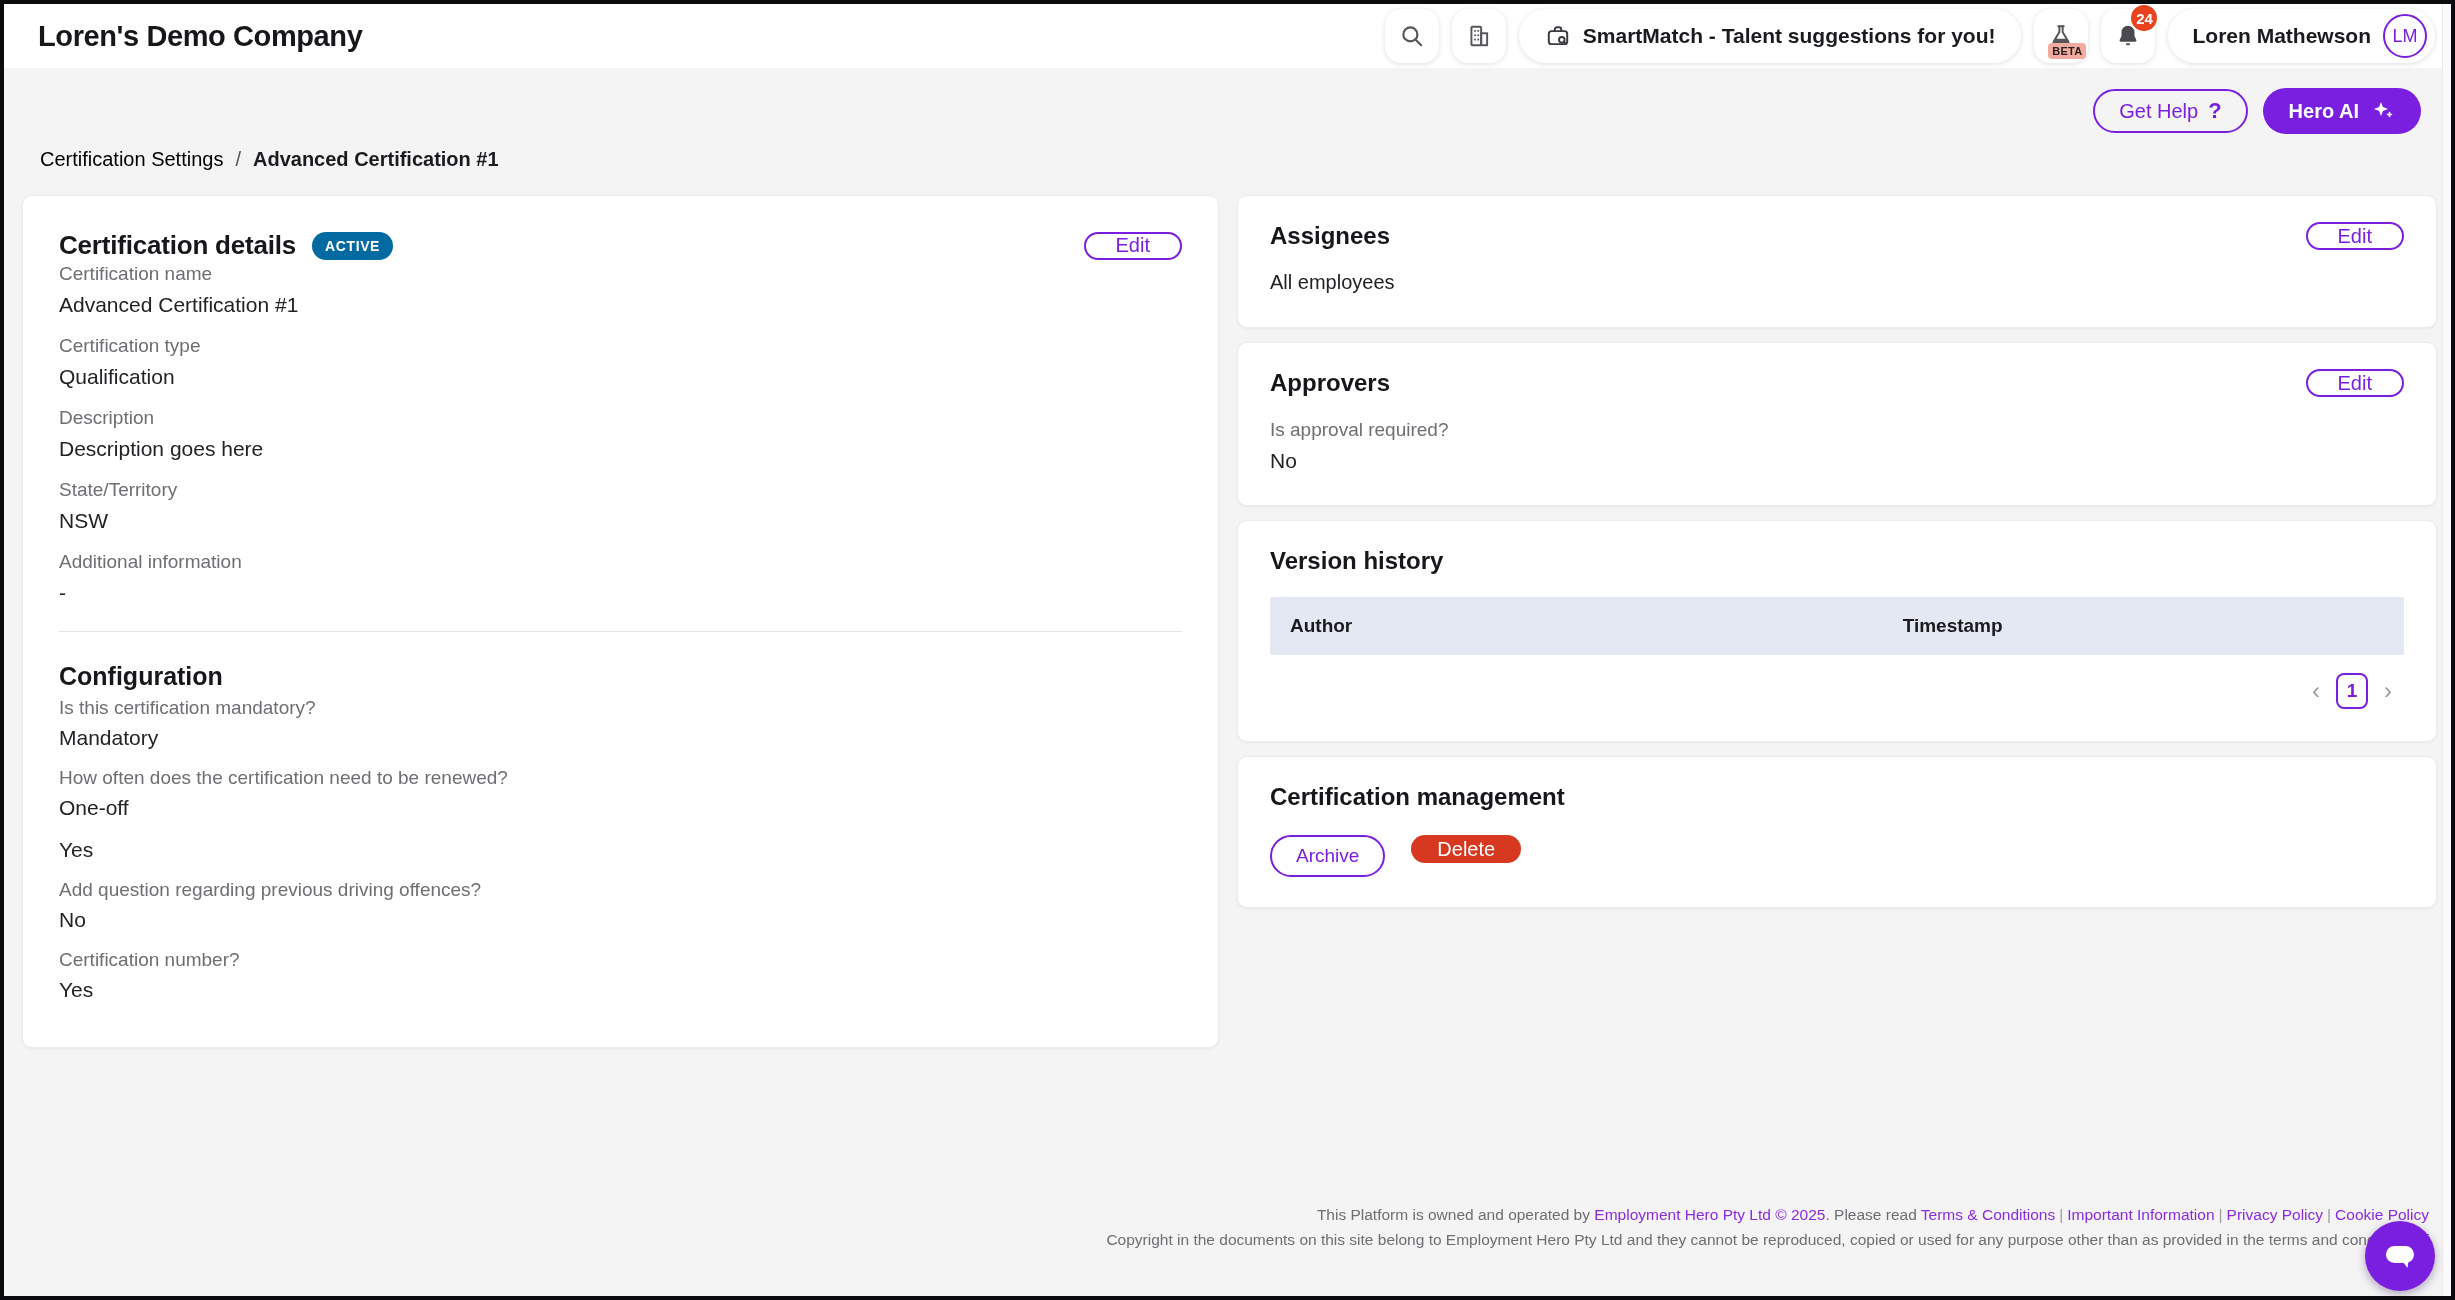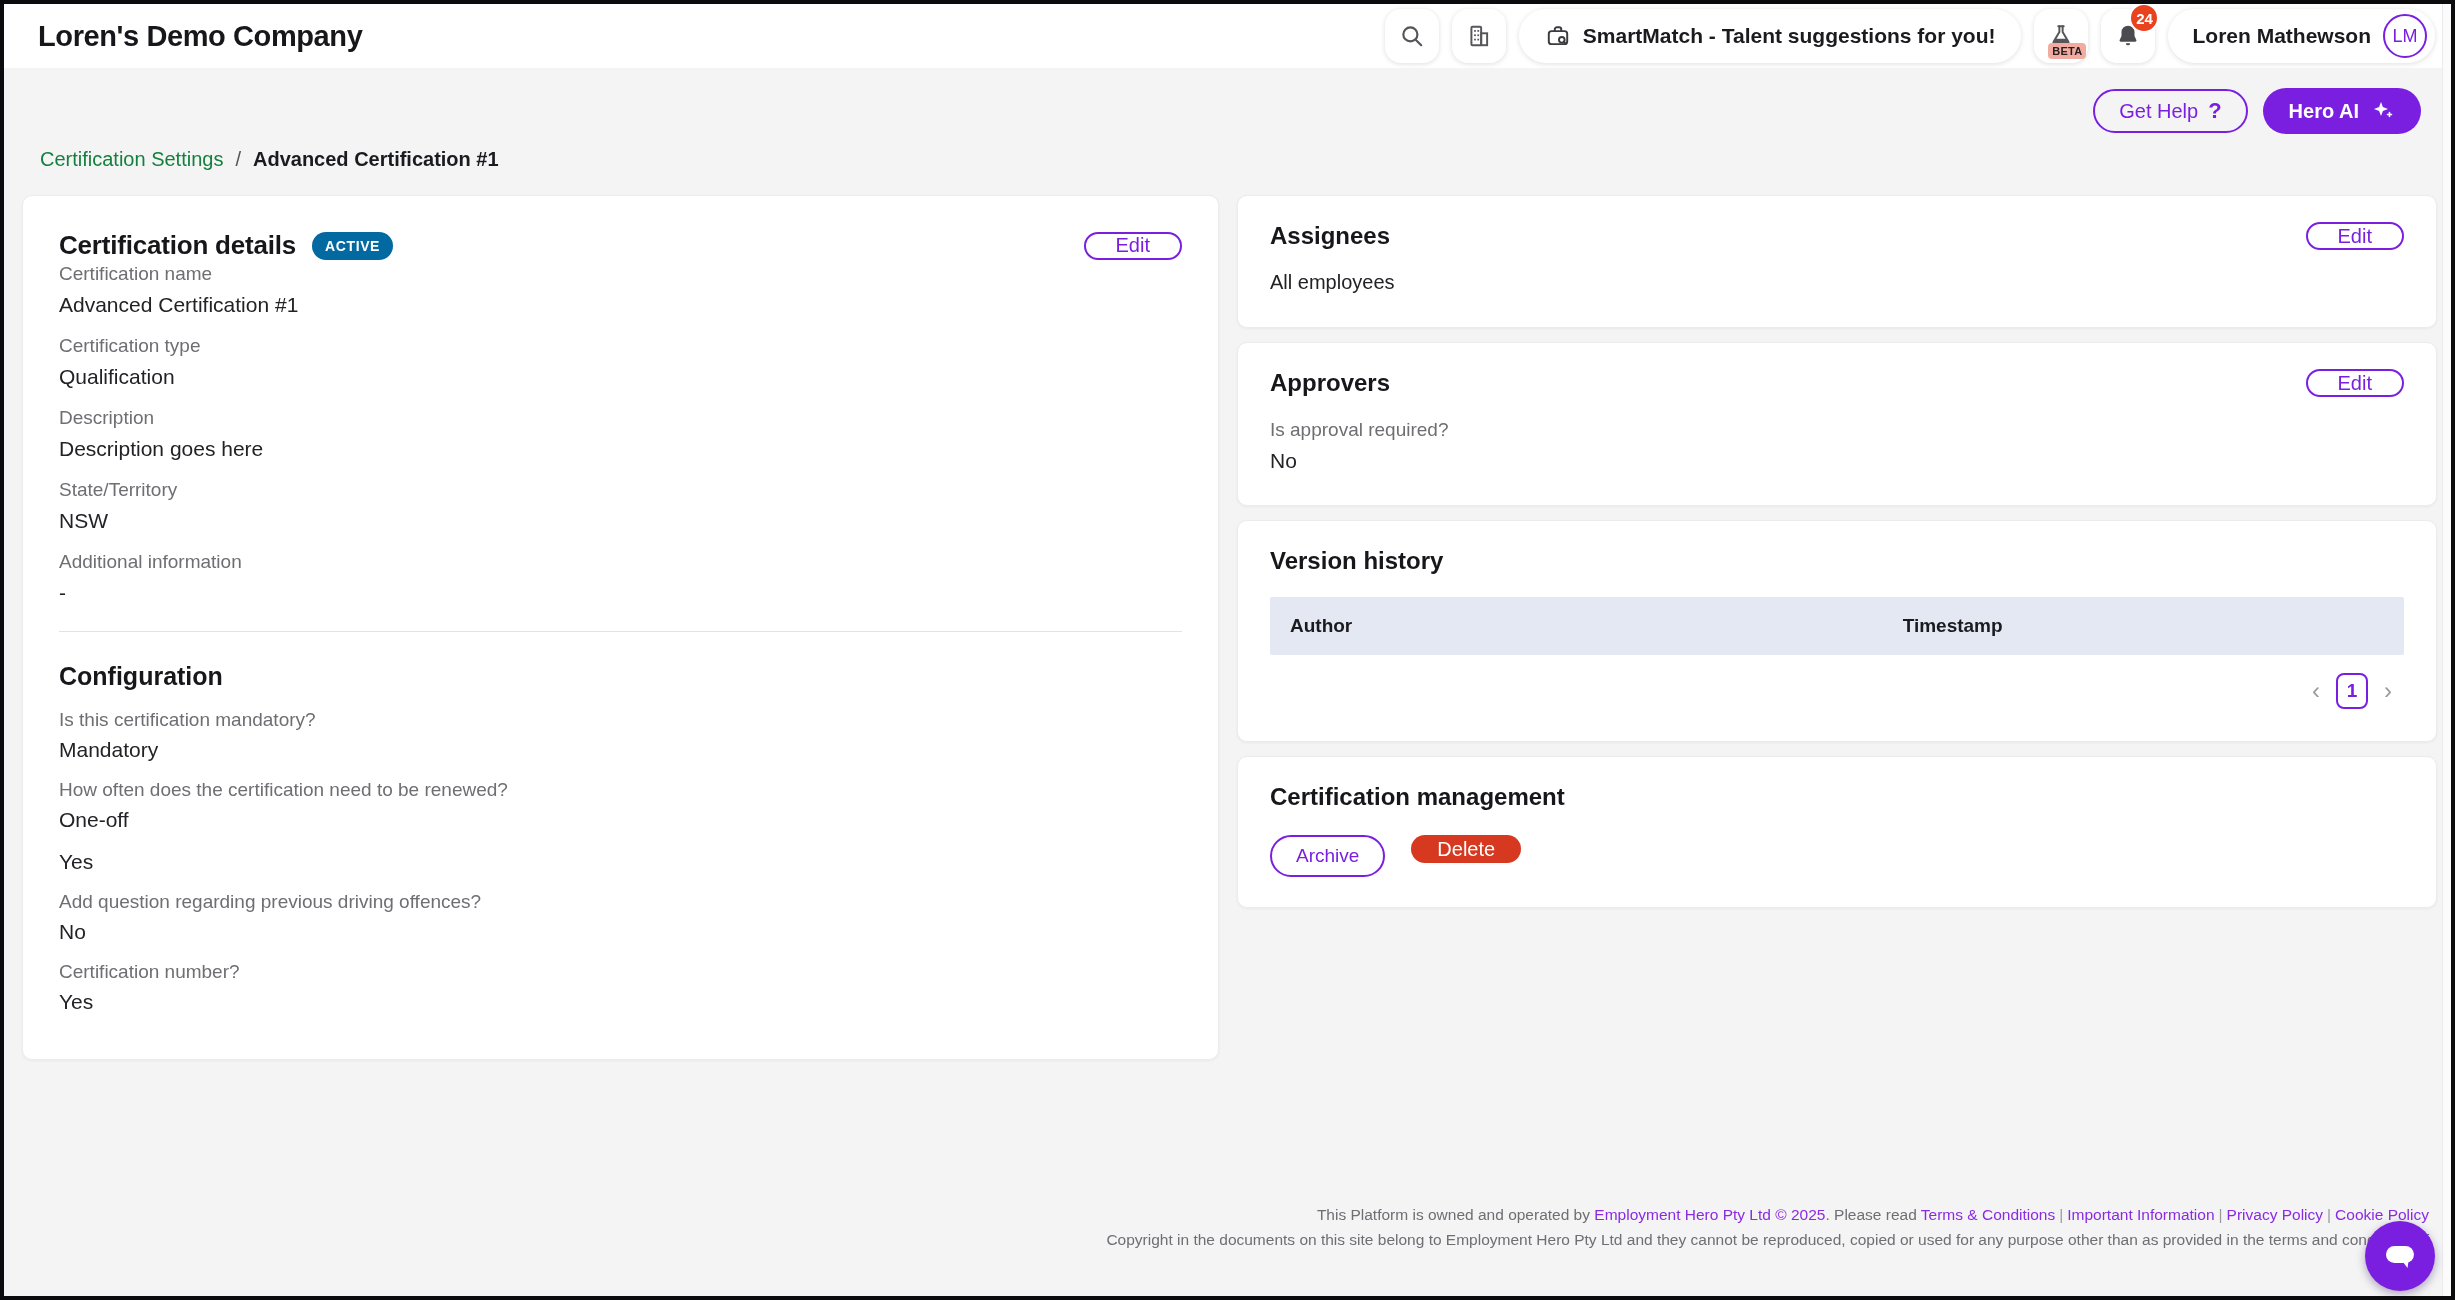--- a/index.html
+++ b/index.html
@@ -54,21 +54,21 @@
   }
   .btn-filled {
     display:inline-flex; align-items:center; justify-content:center; gap:12px;
     background:#7A1FE0; color:#FFFFFF; border:none;
     height:46px; padding:0 26px; border-radius:24px;
     font-size:20px; font-weight:bold; font-family:inherit; cursor:pointer; white-space:nowrap;
   }
   .qmark { font-weight:bold; font-size:22px; }
   
   .breadcrumb { display:flex; align-items:center; gap:12px; padding:14px 0 0 36px; font-size:20px; }
-  .crumb-link { color:#15803d; cursor:pointer; }
+  .crumb-link { color:#000000; cursor:pointer; }
   .crumb-sep { color:#55555A; }
   .crumb-current { color:#1B1B1F; font-weight:bold; }
   
   .main { display:grid; grid-template-columns:1197px 1fr; gap:18px; align-items:start; margin:24px 14px 0 18px; }
   .card {
     background:#FFFFFF; border-radius:10px; border:1px solid #ECECEE;
     box-shadow:0 1px 3px rgba(25,25,35,.05);
   }
   .card-left { padding:34px 36px 30px 36px; }
   .right-col { display:flex; flex-direction:column; gap:14px; }
@@ -83,21 +83,21 @@
   .edit-btn {
     margin-left:auto; border:2px solid #7A1FE0; color:#7A1FE0; background:#fff;
     height:28px; padding:0 30px; border-radius:24px; font-size:20px; font-family:inherit; cursor:pointer;
   }
   
   .field { margin-bottom:14px; }
   .field:first-of-type { margin-top:26px; }
   .field-label { font-size:19px; line-height:26px; color:#6E6E73; }
   .field-value { font-size:21px; line-height:29px; color:#232327; margin-top:3px; }
   .divider { border:none; border-top:1px solid #E3E3E6; margin:24px 0 30px 0; }
-  .section-title { font-size:25px; font-weight:bold; color:#17171B; margin-bottom:16px; }
+  .section-title { font-size:25px; font-weight:bold; color:#17171B; margin-bottom:4px; }
   .cfg .field { margin-bottom:13px; }
   .cfg .field-label { line-height:25px; }
   
   .vh-table { margin-top:22px; width:100%; }
   .vh-header { display:flex; background:#E3E8F2; height:58px; align-items:center; padding:0 20px; border-radius:2px; }
   .vh-col-author { width:56%; }
   .vh-col-ts { width:44%; }
   .vh-h { font-size:19px; font-weight:bold; color:#1B1B1F; }
   .vh-row { display:flex; align-items:center; height:66px; padding:0 20px; border-bottom:1px solid #E4E4E7; }
   .author-link { color:#8A2BE2; font-size:20px; cursor:pointer; }

